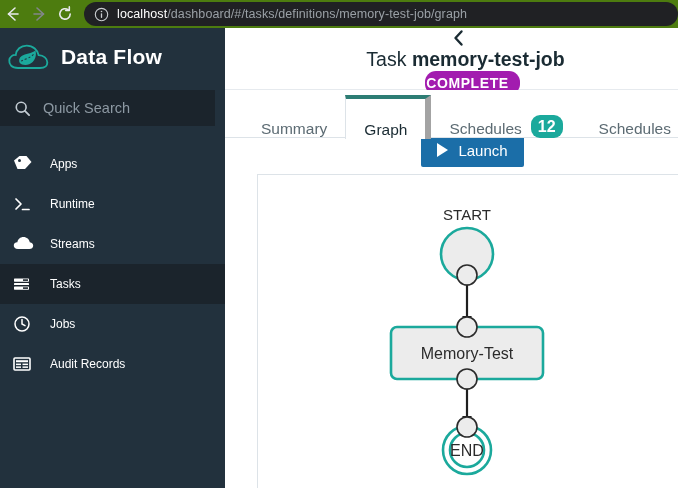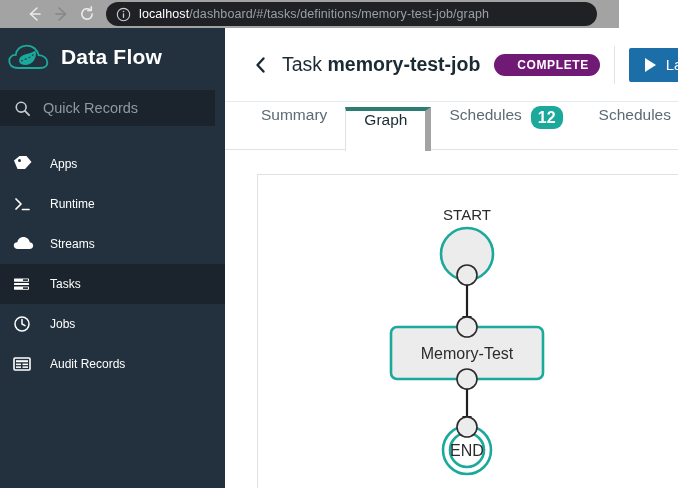--- a/index.html
+++ b/index.html
@@ -7,24 +7,24 @@
     width: 678px; height: 488px;
     overflow: hidden;
     font-family: "Liberation Sans", sans-serif;
     background: #ffffff;
   }
   .app { position: relative; width: 678px; height: 488px; overflow: hidden; }
 
   
   .browser-bar {
     position: absolute; top: 0; left: 0;
-    width: 619px; height: 28px;
-    background: #a3a3a3;
-    display: flex; align-items: center;
-    padding: 0 22px;
+    width: 678px; height: 28px;
+    background: #4d7c0f;
+    display: flex; align-items: center;
+    padding: 0 0;
   }
   .nav-btn {
     width: 26px; height: 26px;
     display: flex; align-items: center; justify-content: center;
     flex: 0 0 auto;
   }
   .nav-btn svg { display: block; }
   .url-pill {
     flex: 1 1 auto;
     height: 24px;
@@ -96,47 +96,48 @@
   }
 
   
   .main {
     position: absolute; top: 28px; left: 225px;
     width: 453px; height: 460px;
     background: #ffffff;
   }
   .header {
     position: relative;
-    height: 74px;
+    height: 62px;
     background: #ffffff;
     display: flex; align-items: center;
     padding-left: 28px;
     border-bottom: 1px solid #e6eaee;
+    flex-direction: column;
   }
   .back-chevron {
     flex: 0 0 auto;
     color: #1a2b33;
     display: flex; align-items: center;
     cursor: pointer;
     margin-right: 14px;
   }
   .title-text {
     font-size: 19.5px;
     color: #1a2b33;
     white-space: nowrap;
   }
   .title-name { font-weight: bold; }
   .status-badge {
     margin-left: 14px;
-    background: #701a75;
-    color: #ffffff;
-    font-size: 12px;
+    background: #a21caf;
+    color: #ffffff;
+    font-size: 14px;
     font-weight: bold;
     letter-spacing: 0.6px;
-    padding: 4px 11px 4px 23px;
+    padding: 4px 11px 4px 1px;
     border-radius: 11px;
     white-space: nowrap;
   }
   .header-divider {
     margin-left: 14px;
     width: 1px; height: 38px;
     background: #e0e4e8;
     flex: 0 0 auto;
   }
   .launch-btn {
@@ -170,21 +171,21 @@
     padding-left: 18px;
   }
   .tabbar::after {
     content: "";
     position: absolute; left: 0; right: 0; bottom: 0;
     height: 1px; background: #dde3e8;
   }
   .tab {
     position: relative;
     height: 44px;
-    display: flex; align-items: flex-start;
+    display: flex; align-items: flex-end;
     padding: 0 18px;
     font-size: 15.5px;
     color: #5c6b73;
     cursor: pointer;
     z-index: 2;
   }
   .tab.active {
     color: #1a2b33;
     background: #ffffff;
     border-left: 1px solid #dde3e8;
@@ -266,21 +267,21 @@
       <span class="brand-title">Data Flow</span>
     </div>
 
     <div class="search-box">
       <span class="search-icon">
         <svg width="17" height="17" viewBox="0 0 18 18">
           <circle cx="7.6" cy="7.6" r="5.2" fill="none" stroke="#c3ccd3" stroke-width="1.7"></circle>
           <path d="M11.5 11.5 L16 16" stroke="#c3ccd3" stroke-width="1.9" stroke-linecap="round"></path>
         </svg>
       </span>
-      <span class="search-input-text">Quick Records</span>
+      <span class="search-input-text">Quick Search</span>
     </div>
 
     <div class="nav-list">
 
       <div class="nav-item">
         <span class="nav-icon">
           <svg width="22" height="20" viewBox="0 0 22 20">
             <path d="M2 6.5 L7.5 2 L14.5 2 L19.5 8 L13 15 L5.5 15 Z" fill="#ffffff"></path>
             <circle cx="7.5" cy="6.5" r="1.5" fill="#22313d"></circle>
           </svg>

